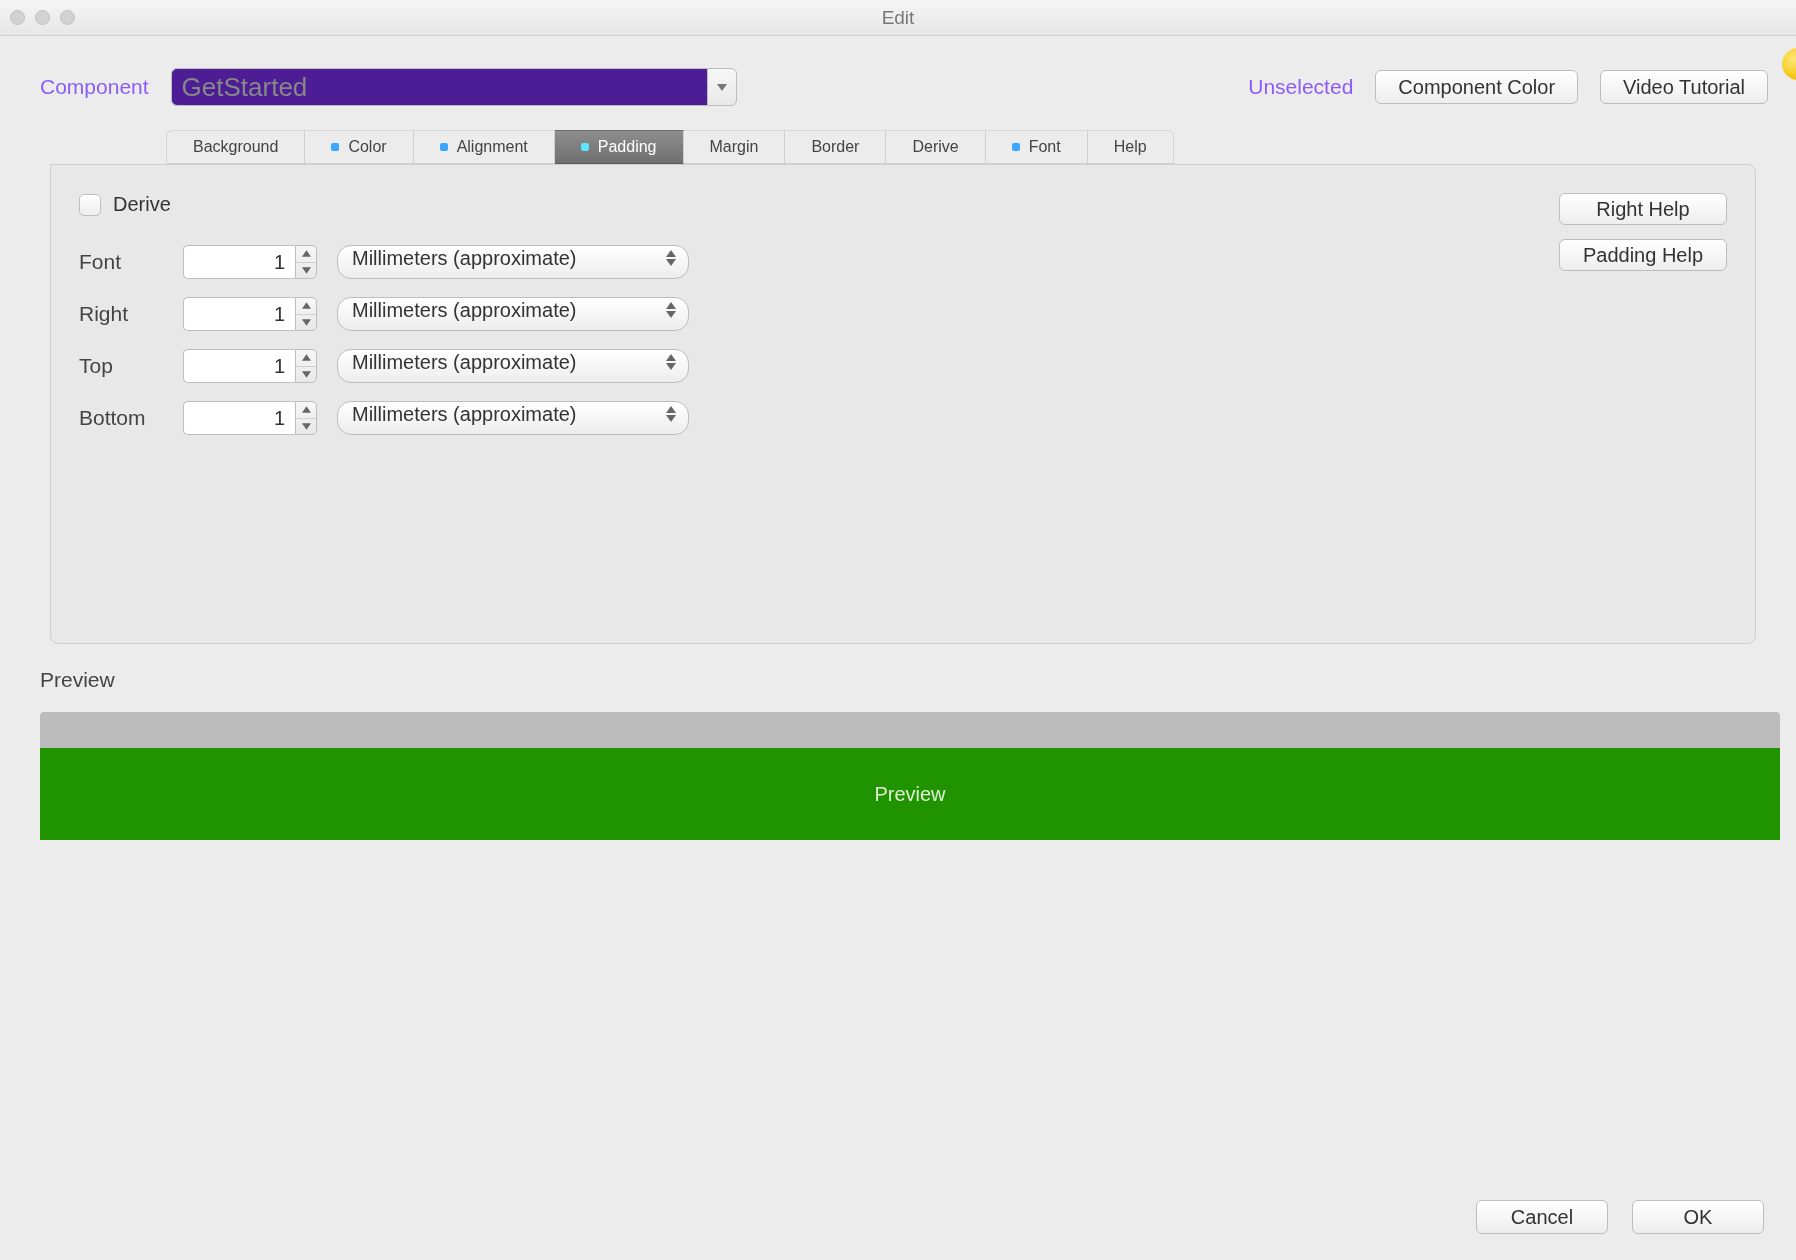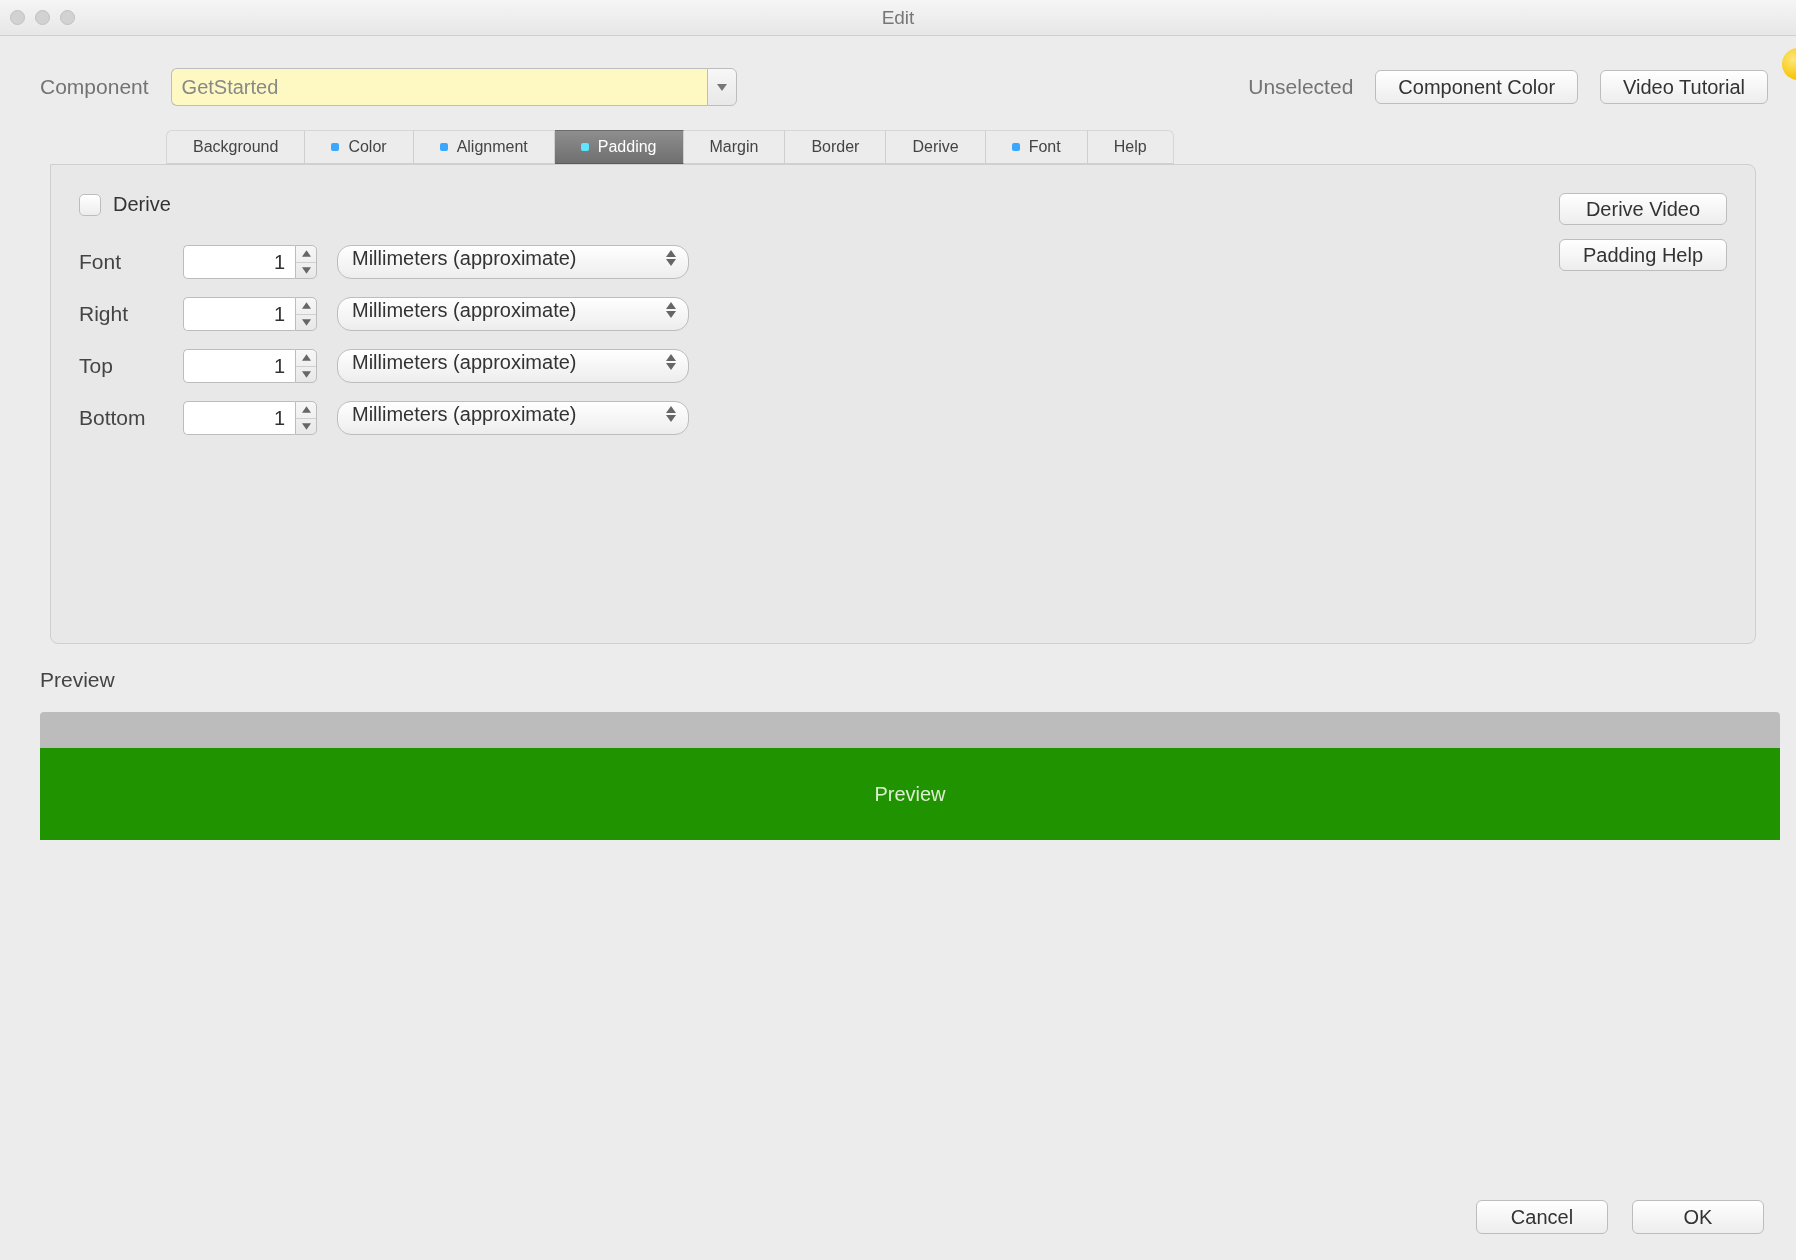--- a/index.html
+++ b/index.html
@@ -35,34 +35,34 @@
       pointer-events: none;
     }
 
     
     .top-row {
       display: flex;
       align-items: center;
       gap: 22px;
       padding: 32px 28px 24px 40px;
     }
-    .top-row .lbl { font-size: 21px; color: #737373; }
+    .top-row .lbl { font-size: 21px; color: #8b5cf6; }
 
     .combo {
       width: 566px; height: 38px;
       display: flex;
     }
     .combo input {
       flex: 1;
       border: 1px solid #bdbdbd;
       border-radius: 6px 0 0 6px;
       padding: 0 10px;
-      font-size: 20px;
+      font-size: 26px;
       color: #888;
-      background: #fef9c3;
+      background: #4c1d95;
       border-right: none;
     }
     .combo .combo-btn {
       width: 30px;
       border: 1px solid #bdbdbd;
       border-radius: 0 6px 6px 0;
       background: linear-gradient(#f7f7f7,#e8e8e8);
       display: flex; align-items: center; justify-content: center;
     }
     .combo .combo-btn svg { width: 12px; height: 10px; }
@@ -408,21 +408,21 @@
                 </svg>
                 <svg viewBox="0 0 10 7">
                   <polygon points="0,0 10,0 5,7" fill="#666"></polygon>
                 </svg>
               </div>
             </div>
           </div>
         </div>
     </div>
     <div class="help-col">
-      <div class="btn small">Derive Video</div>
+      <div class="btn small">Right Help</div>
       <div class="btn small">Padding Help</div>
     </div>
   </div>
 </div>
 
 <div class="preview-block">
   <div class="preview-label">Preview</div>
   <div class="preview-frame">
     <div class="preview-spacer"></div>
     <div class="preview-green" style="background:#1f9400">Preview</div>

